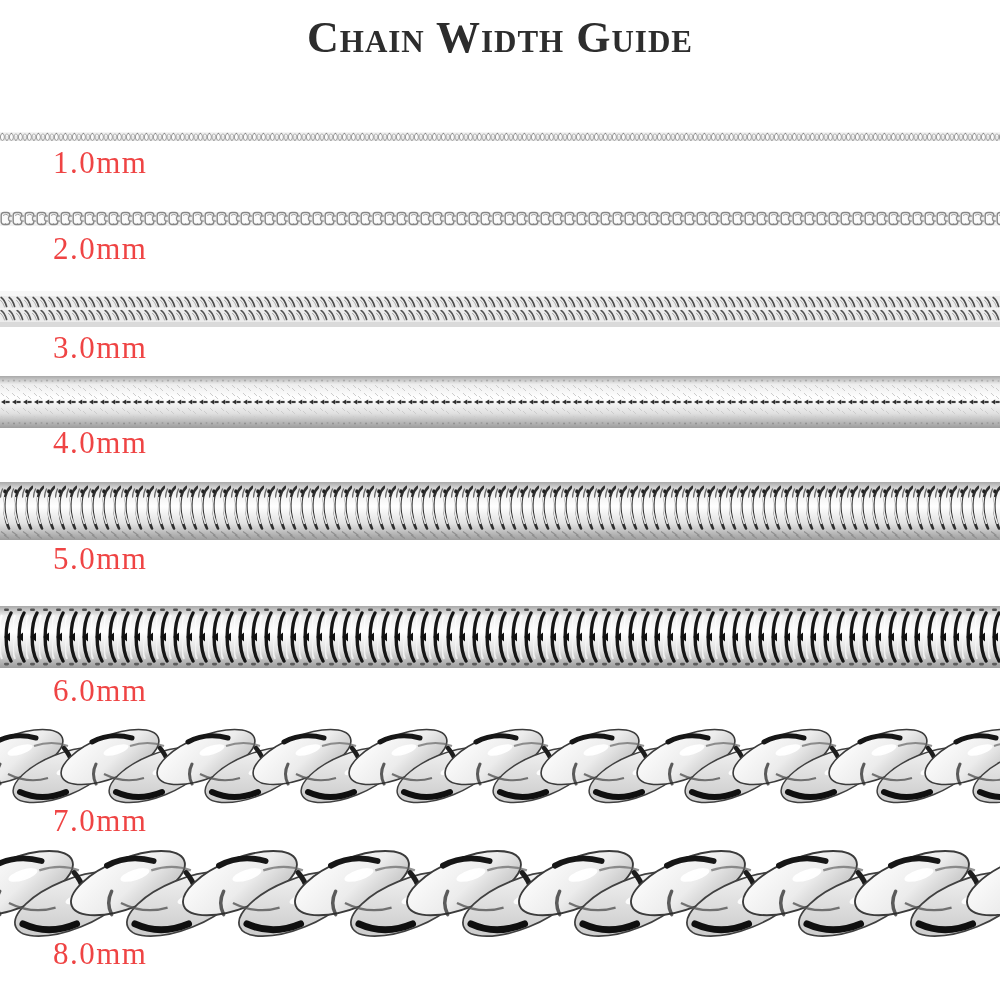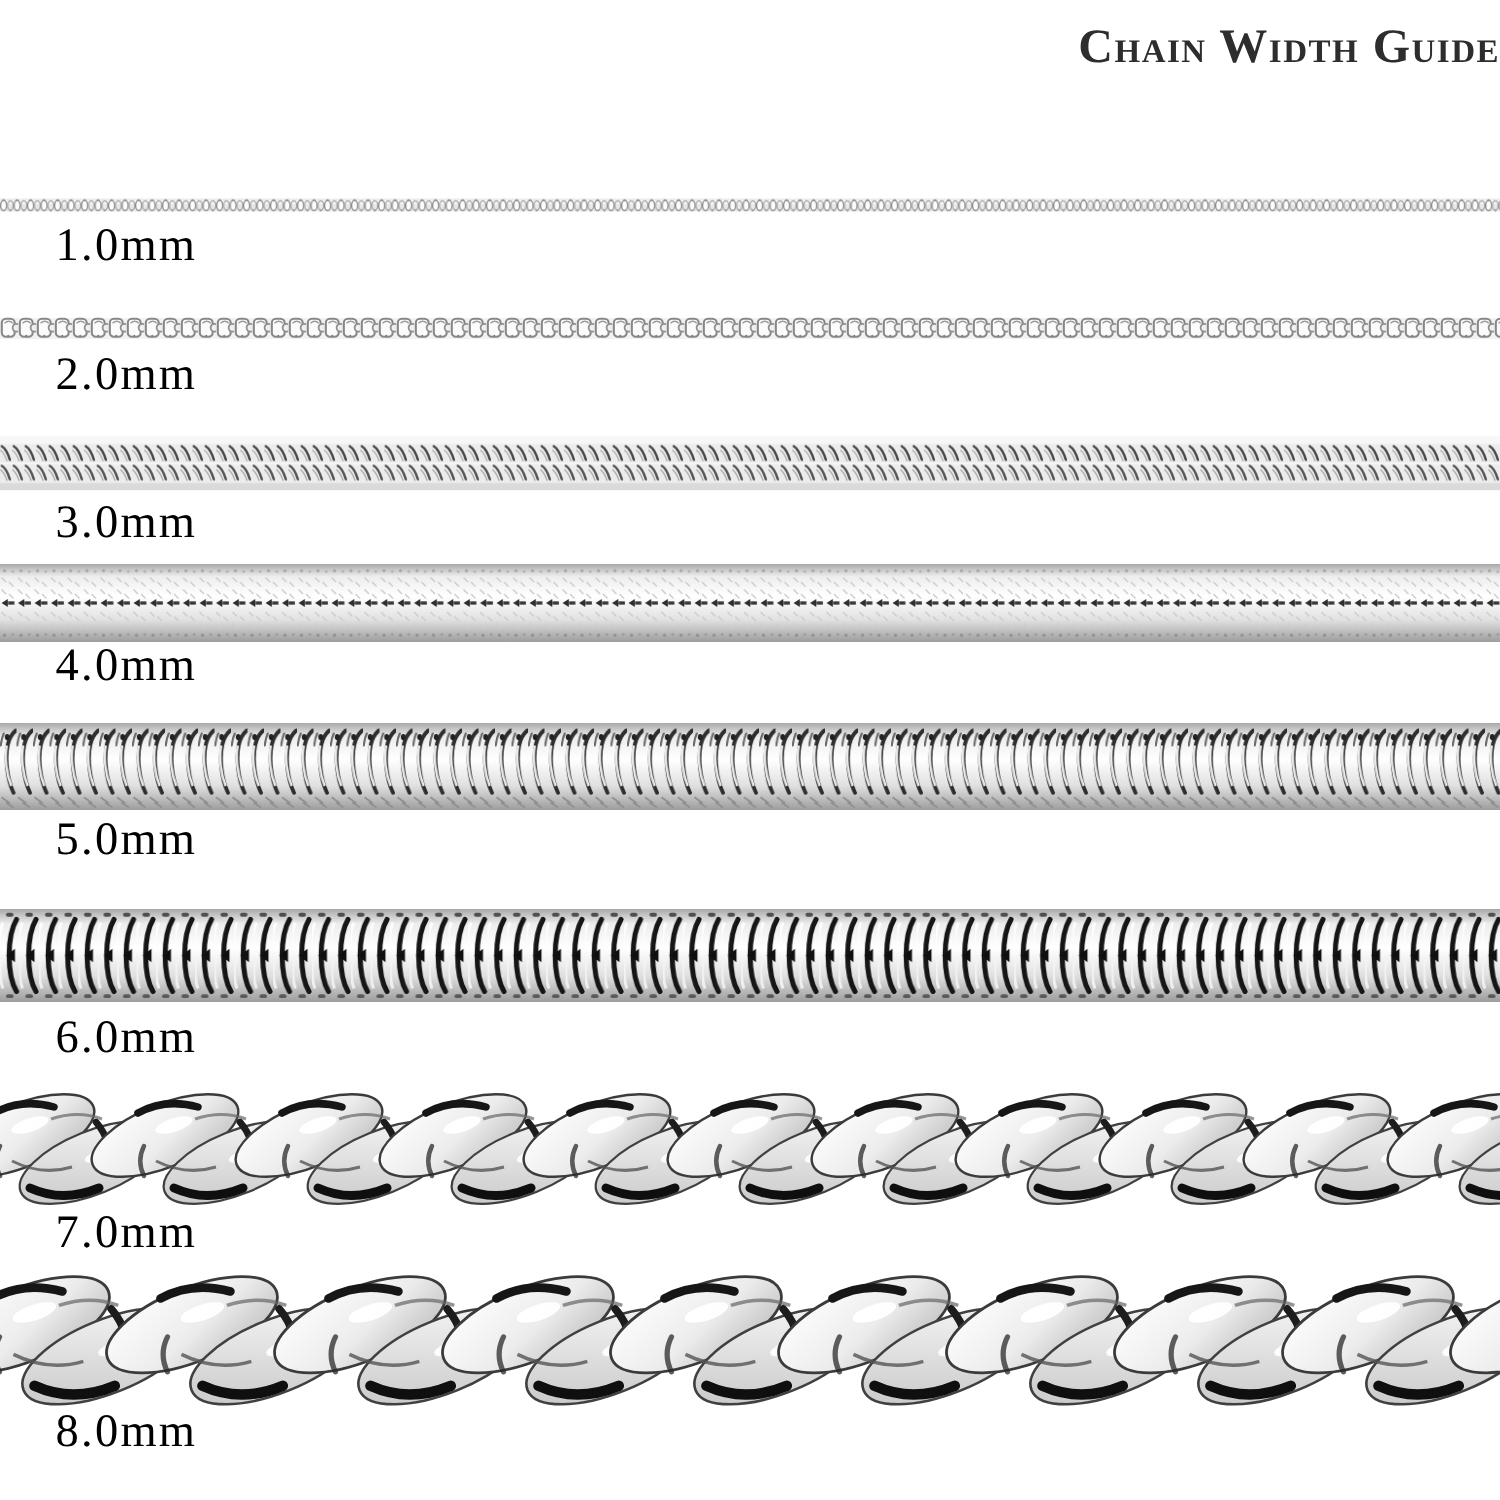--- a/index.html
+++ b/index.html
@@ -2,27 +2,27 @@
 <html><head>
 <meta charset="utf-8">
 <style>
   html,body{margin:0;padding:0;background:#ffffff;}
   .page{
     position:relative;width:1000px;height:1000px;background:#ffffff;
     overflow:hidden;font-family:"Liberation Serif", serif;
   }
   .title{
     position:absolute;top:12px;left:0;width:100%;margin:0;
-    text-align:right;font-size:32px;font-weight:600;
+    text-align:center;font-size:44px;font-weight:600;
     font-variant:small-caps;letter-spacing:1px;color:#2d2d2d;
   }
   .chain{position:absolute;left:0;width:1000px;display:block;}
   .size-label{
-    position:absolute;left:37px;font-size:31px;line-height:1.15;
-    color:#000000;letter-spacing:1.5px;
+    position:absolute;left:53px;font-size:31px;line-height:1.15;
+    color:#ef4444;letter-spacing:1.5px;
   }
 </style>
 </head>
 <body>
 
 <div class="page">
 
   <h1 class="title">Chain Width Guide</h1>
 
   <svg width="0" height="0" style="position:absolute" aria-hidden="true">

